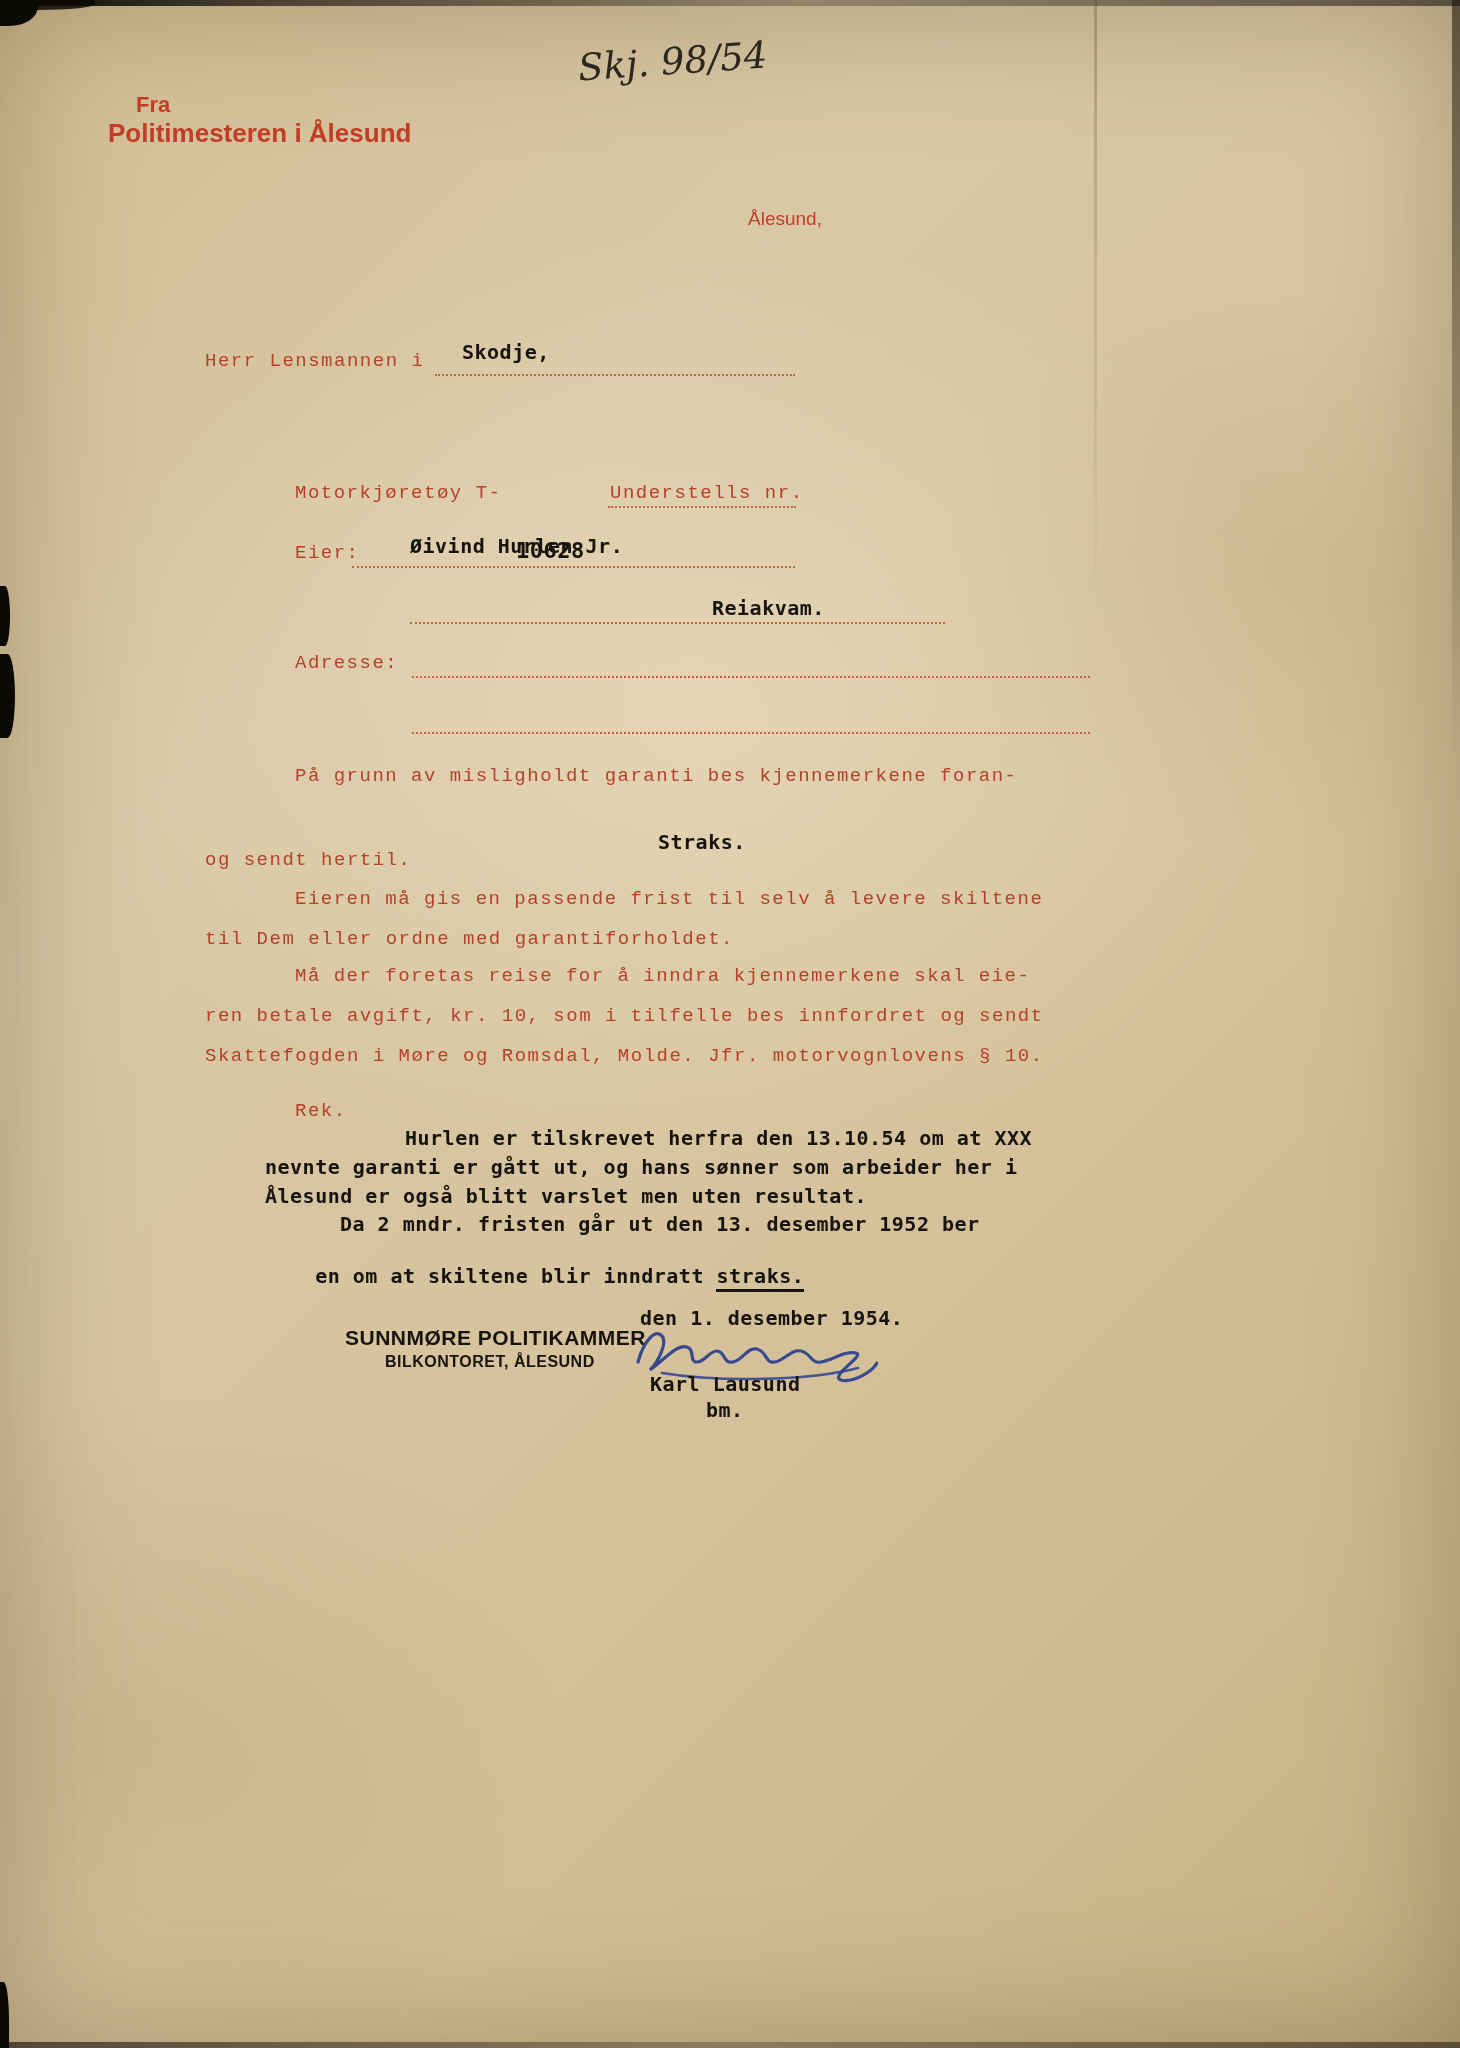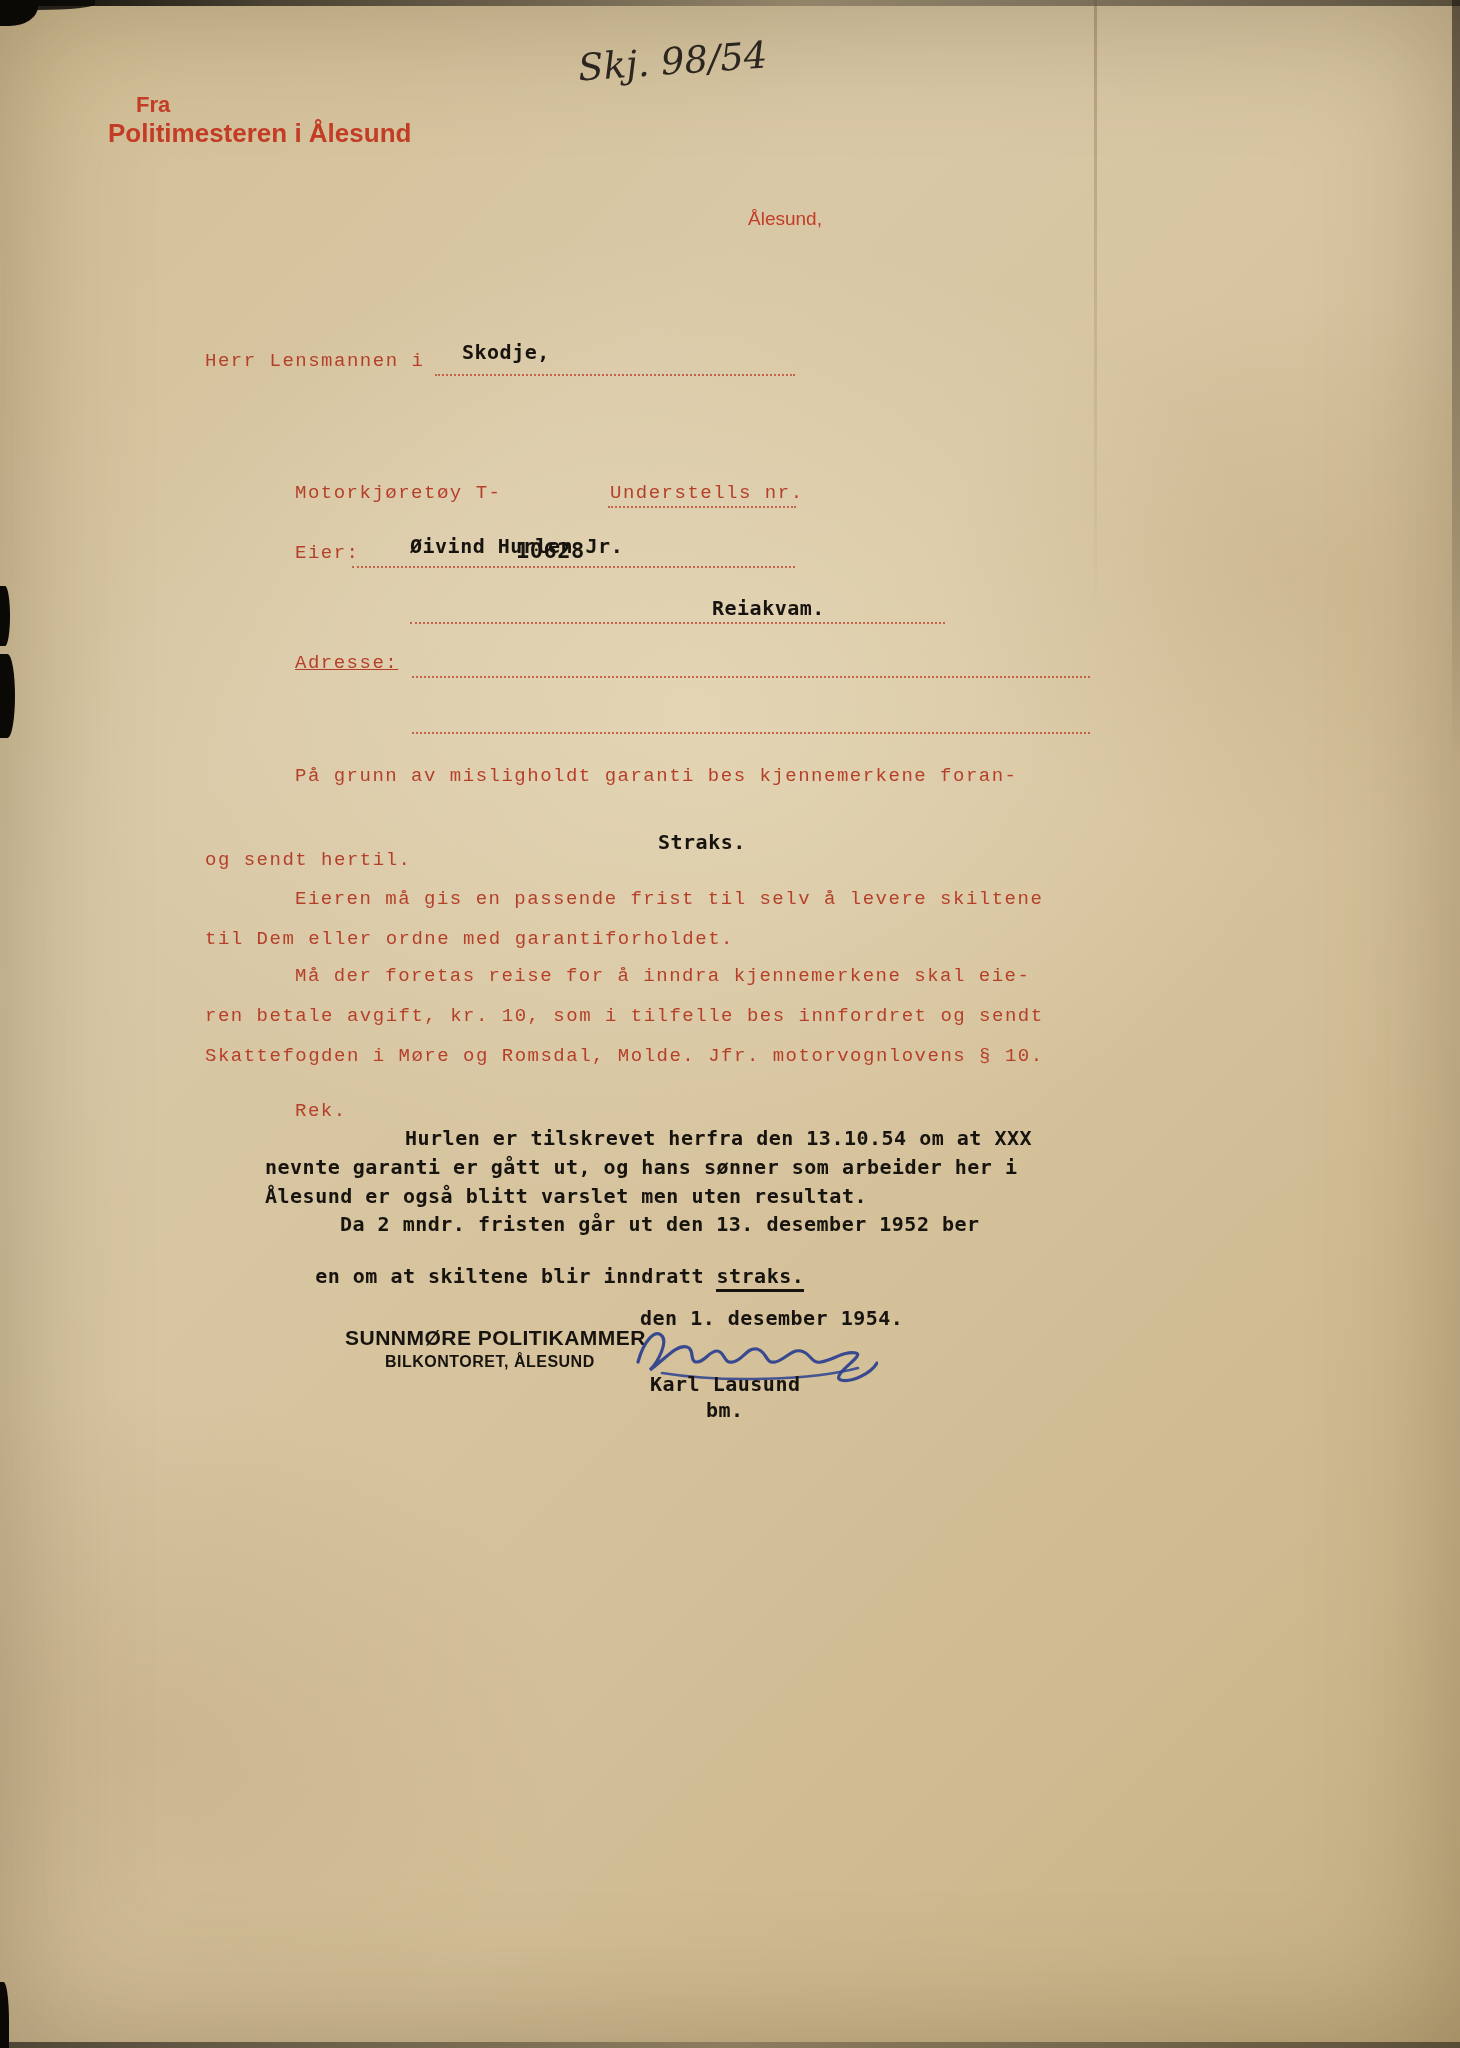--- a/index.html
+++ b/index.html
@@ -85,21 +85,21 @@
   <div class="red" style="left:610px;top:482px;">Understells nr.</div>
   <div class="dotline" style="left:608px;top:504px;width:188px;"></div>
 
   <div class="red" style="left:295px;top:542px;">Eier:</div>
   <div class="dotline" style="left:352px;top:564px;width:443px;"></div>
   <div class="typed" style="left:410px;top:534px;">Øivind Hurlen Jr.</div>
 
   <div class="dotline" style="left:410px;top:620px;width:535px;"></div>
   <div class="typed" style="left:712px;top:596px;text-align:right;">Reiakvam.</div>
 
-  <div class="red" style="left:295px;top:652px;text-decoration:underline;">Adresse:</div>
+  <div class="red" style="left:295px;top:652px;">Adresse:</div>
   <div class="dotline" style="left:412px;top:674px;width:678px;"></div>
   <div class="dotline" style="left:412px;top:730px;width:678px;"></div>
 
   <div class="red" style="left:295px;top:765px;">På grunn av misligholdt garanti bes kjennemerkene foran-</div>
   <div class="typed" style="left:658px;top:830px;">Straks.</div>
   <div class="red" style="left:205px;top:849px;">og sendt hertil.</div>
 
   <div class="red" style="left:295px;top:888px;">Eieren må gis en passende frist til selv å levere skiltene</div>
   <div class="red" style="left:205px;top:928px;">til Dem eller ordne med garantiforholdet.</div>
 

